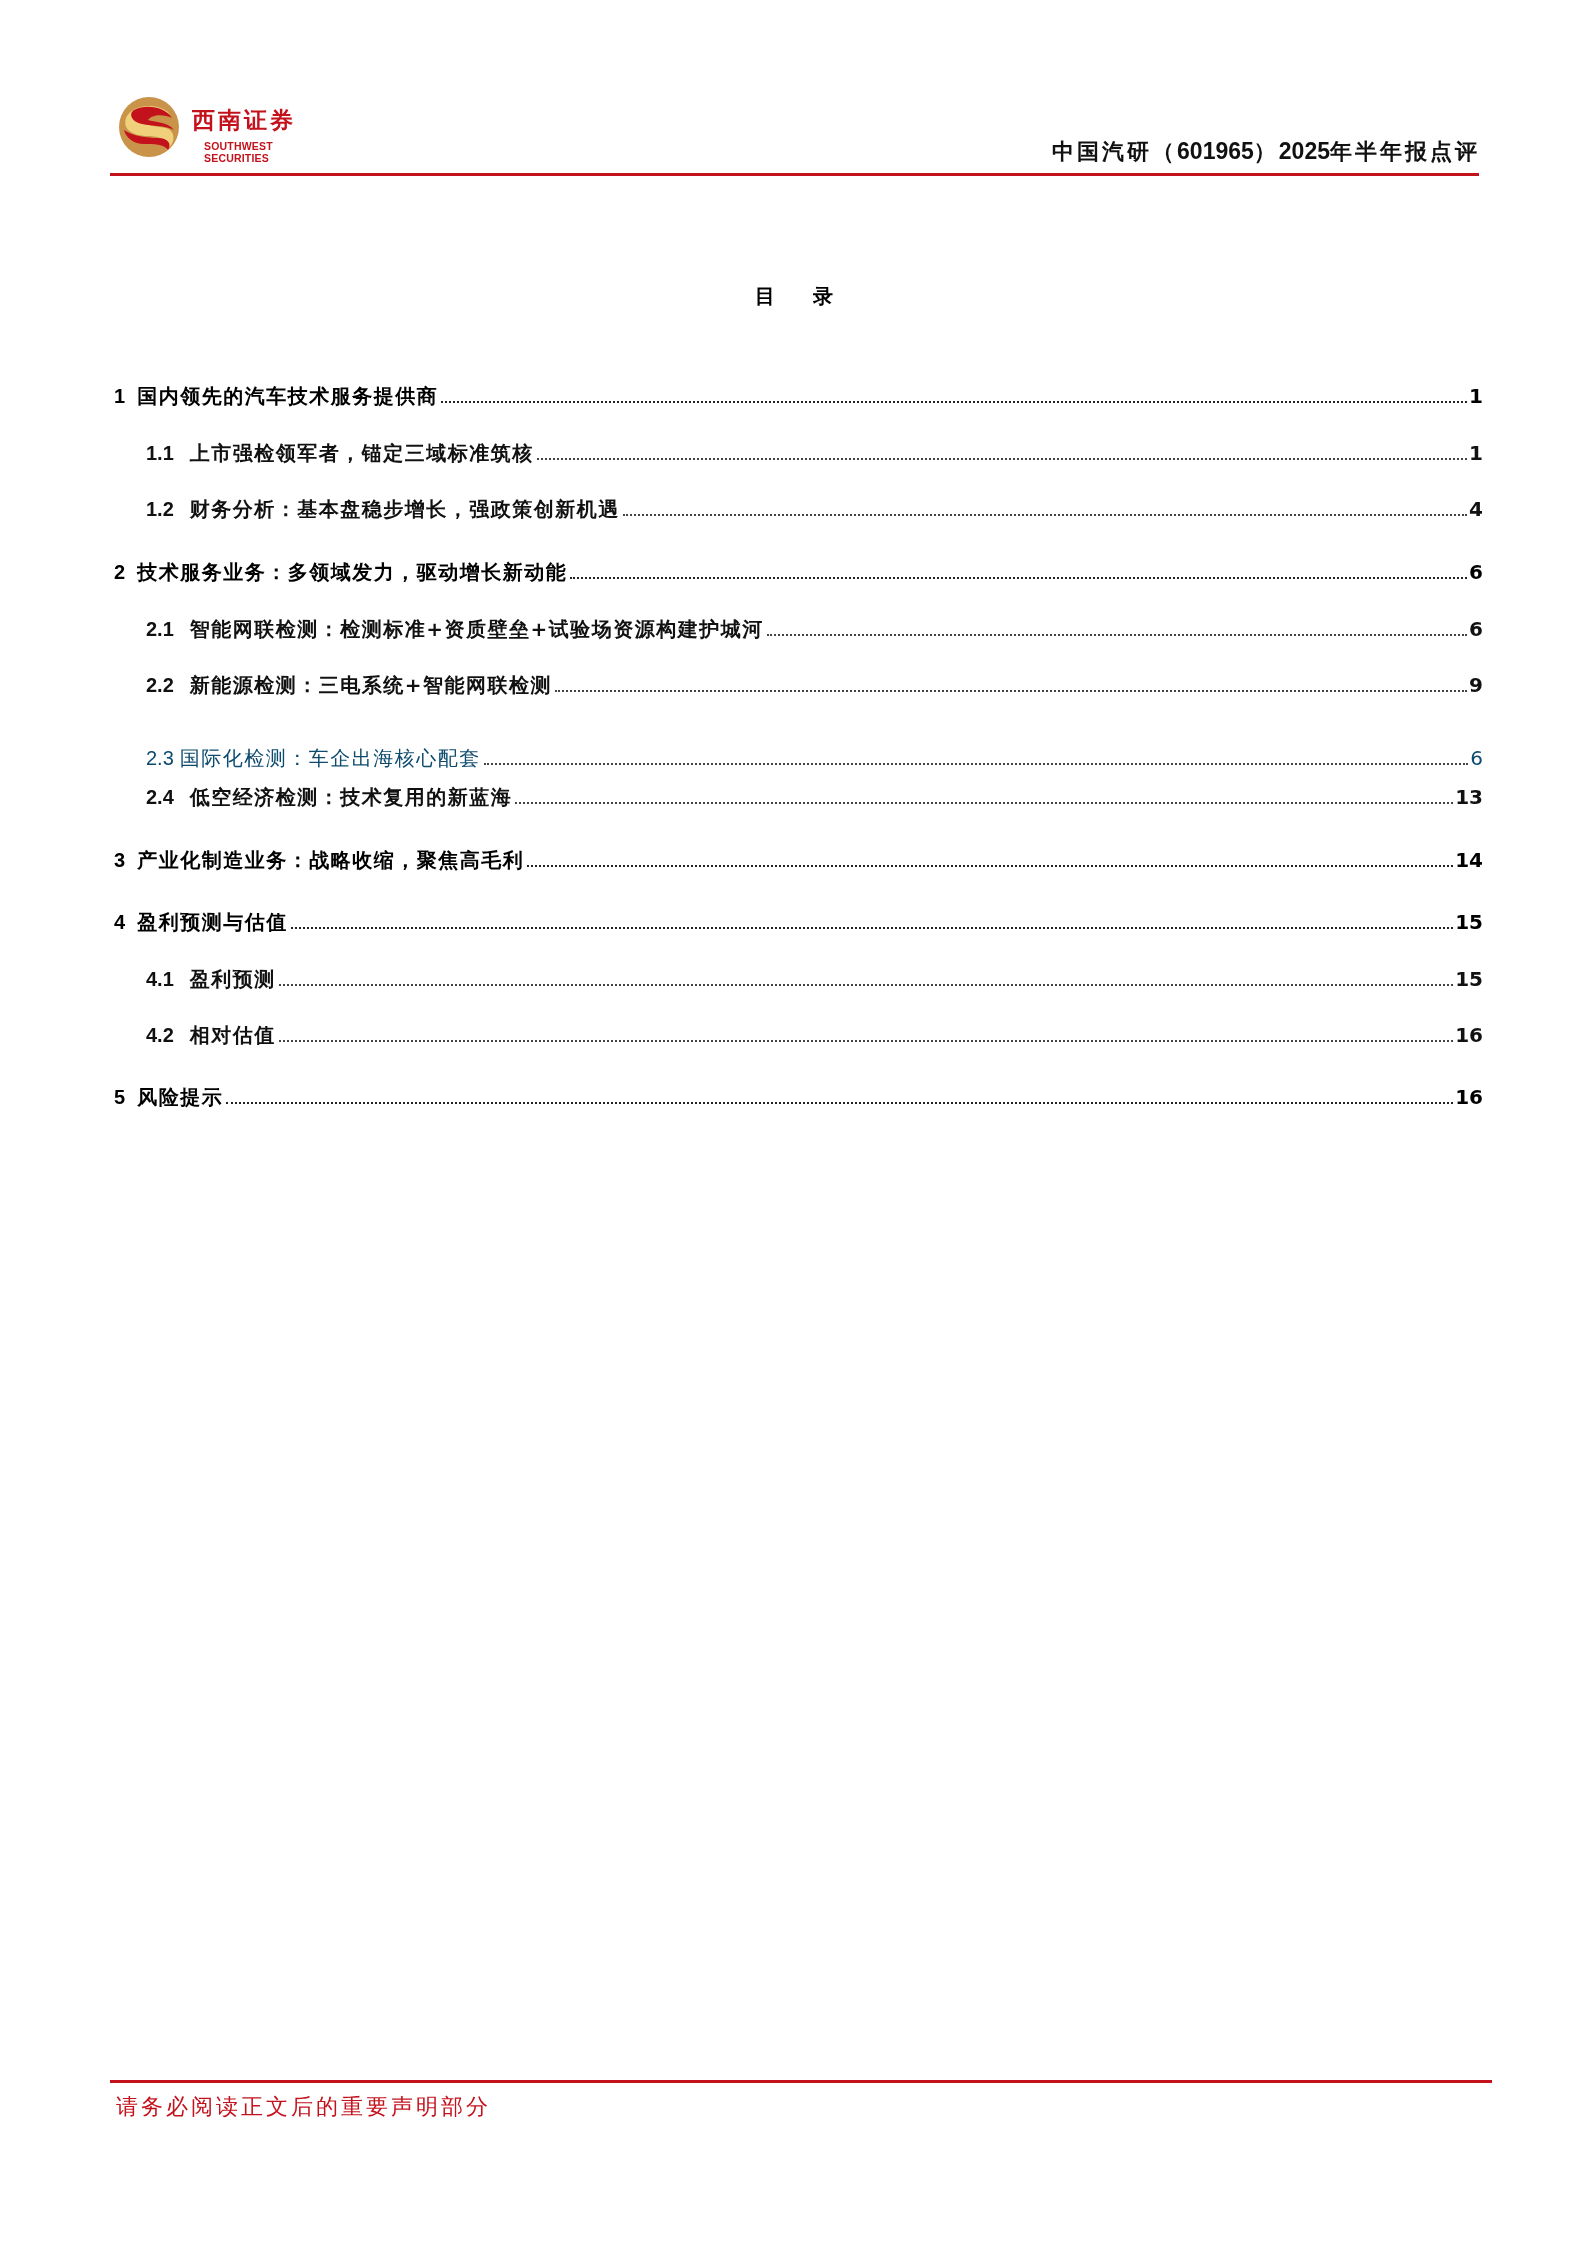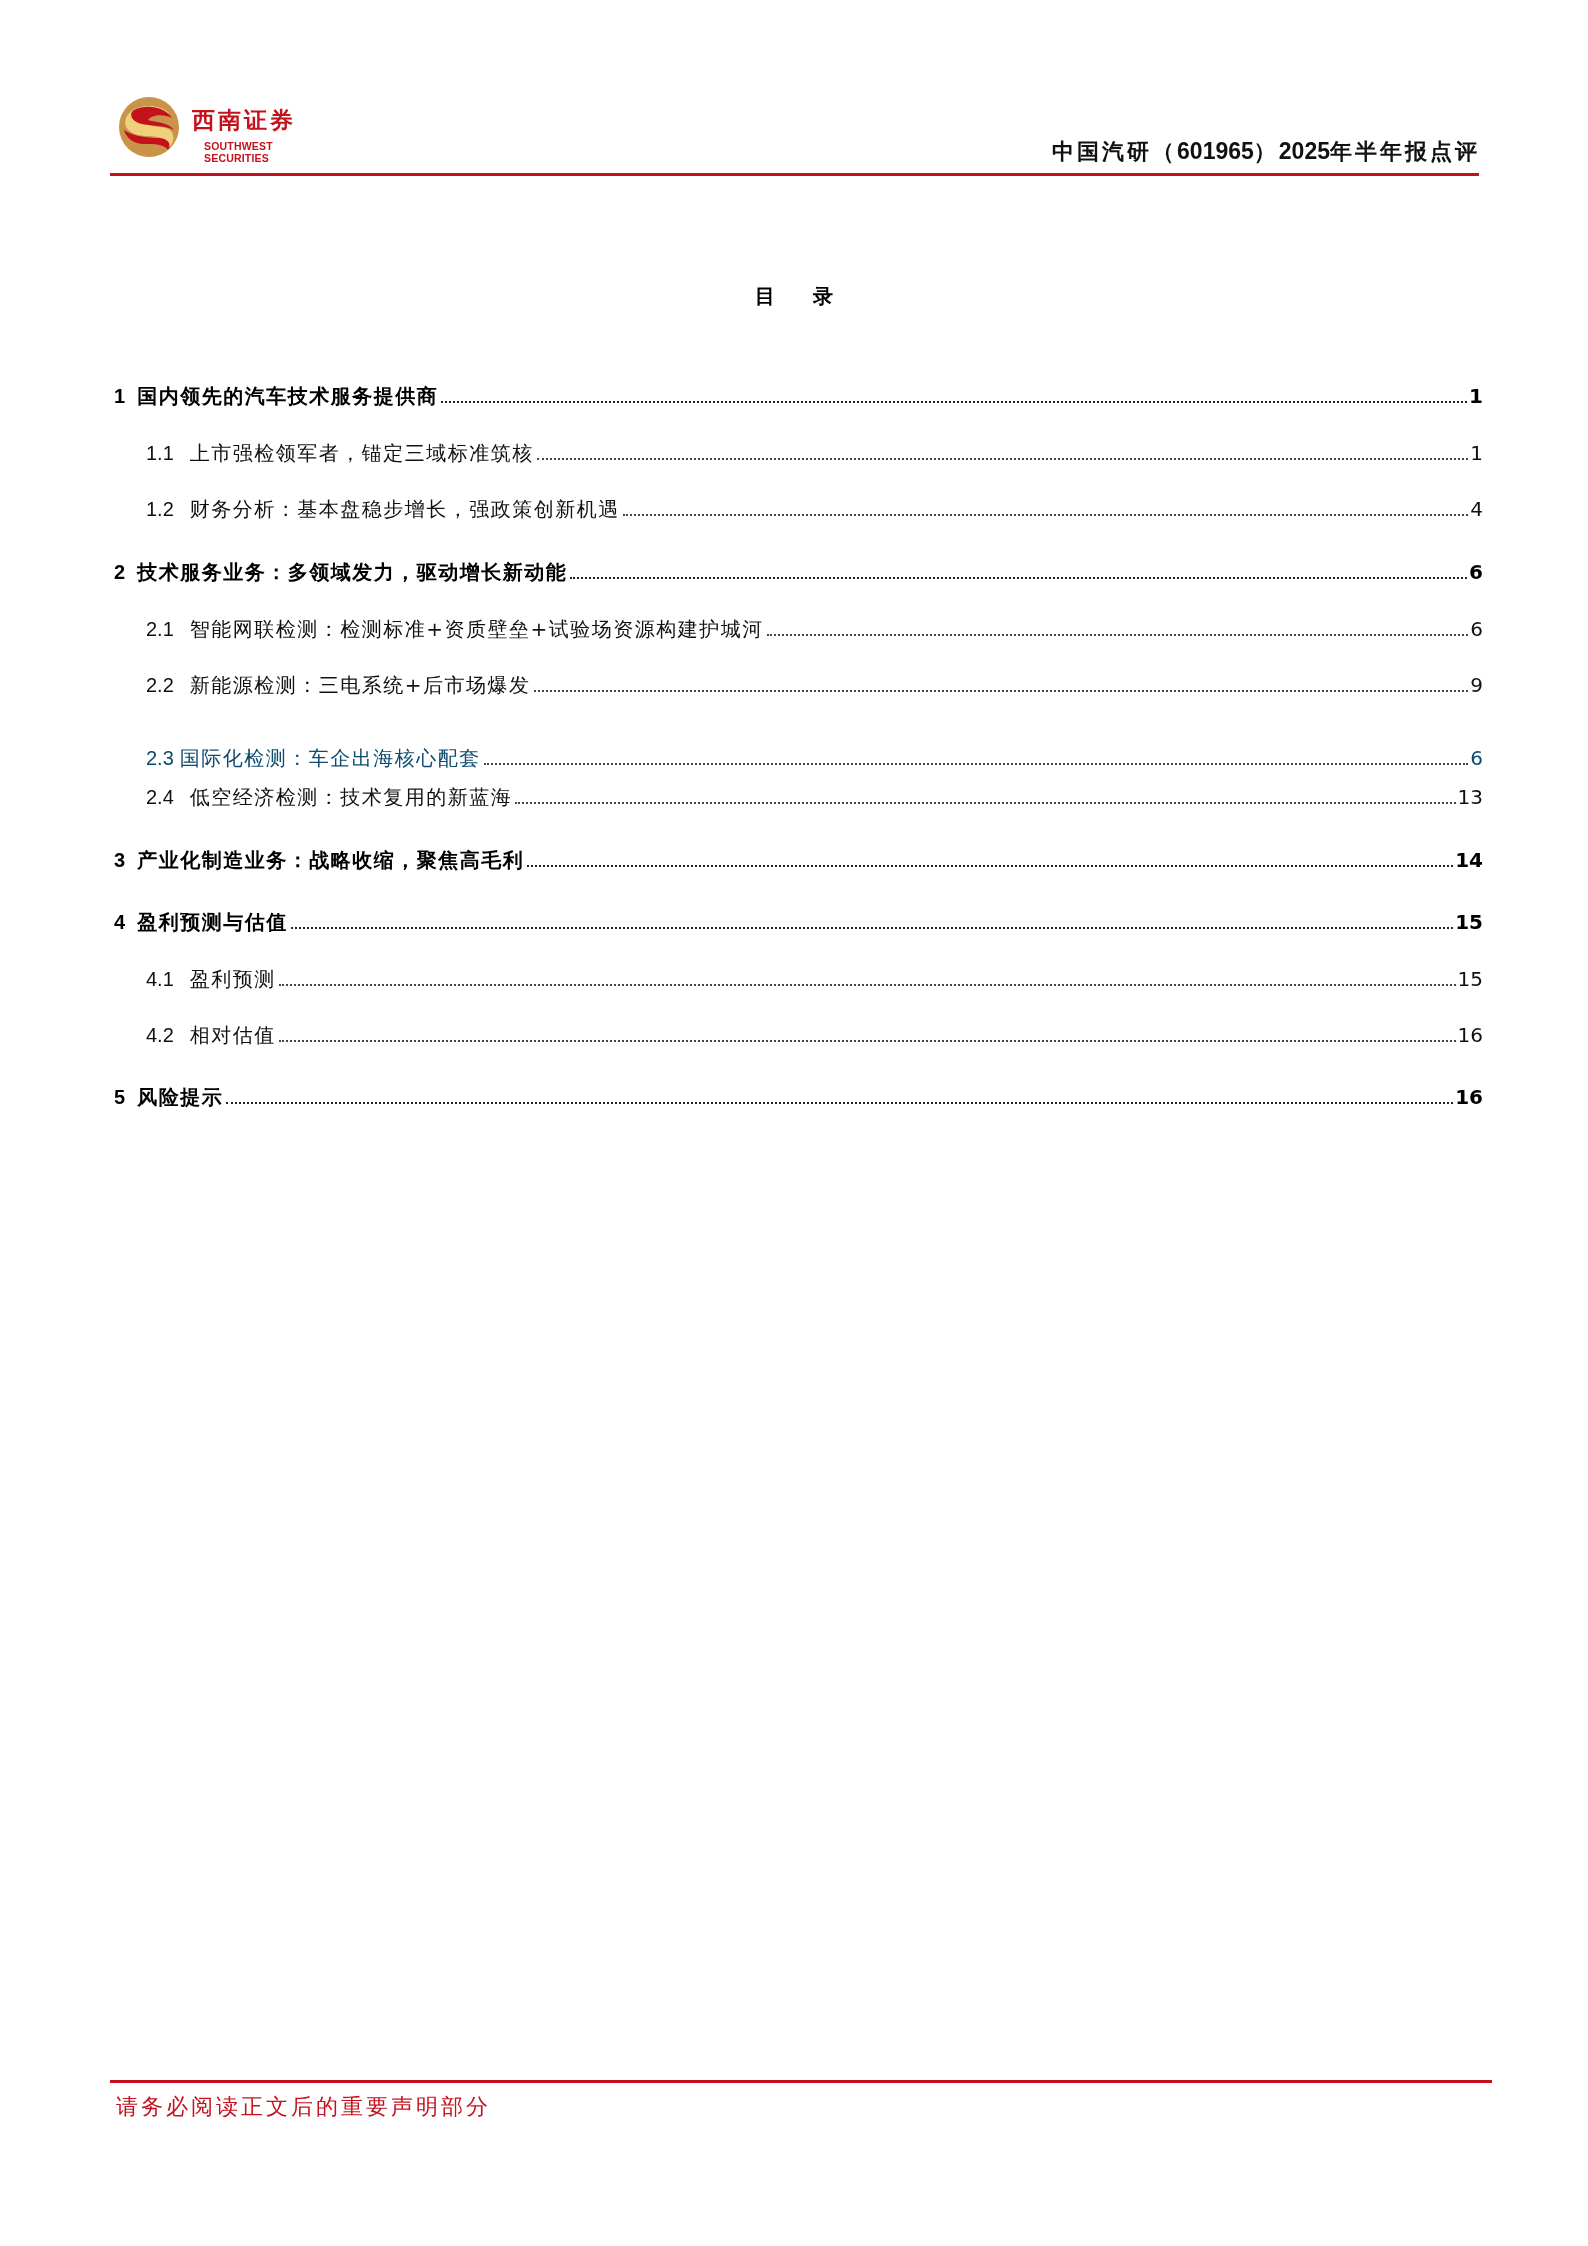--- a/index.html
+++ b/index.html
@@ -19,21 +19,21 @@
     .header-rule { position: absolute; left: 110px; top: 173px; width: 1369px; height: 3px; background: #c4121d; }
 
     .toc-title { position: absolute; left: 0; width: 1588px; top: 283px; text-align: center;
                  font-family: "DejaVu Serif", serif; font-size: 20px; font-weight: bold; letter-spacing: 38px;
                  text-indent: 38px; }
 
     .toc { position: absolute; left: 114px; top: 378px; width: 1369px; }
     .toc-row { position: absolute; left: 0; right: 0; height: 30px; display: flex; align-items: flex-end;
                font-size: 20px; line-height: 24px; white-space: nowrap; }
     .toc-row.l1 { font-weight: bold; padding-left: 0; }
-    .toc-row.l2 { padding-left: 32px; color: #111; font-weight: normal; letter-spacing: 1.5px; }
+    .toc-row.l2 { padding-left: 32px; color: #111; font-weight: bold; letter-spacing: 1.5px; }
     .toc-row.l2b { padding-left: 32px; color: #0c4a6e; font-weight: normal; letter-spacing: 1.5px; margin-top: 17px; }
     .toc-row.l1 .lbl { letter-spacing: 1.5px; }
     .toc-row .num { margin-right: 12px; font-family: "Liberation Sans", sans-serif; letter-spacing: 0; }
     .toc-row.l2 .num { margin-right: 16px; }
     .toc-row.l2b .num { margin-right: 6px; }
     .toc-row .leader { flex: 1; margin: 0 2px 5px 3px; height: 0; border-bottom: 2.5px dotted #222; }
     .toc-row.l2 .leader, .toc-row.l2b .leader { border-bottom: 2px dotted #444; }
     .toc-row .page { font-family: "DejaVu Sans", sans-serif; font-size: 20px; letter-spacing: 0; min-width: 10px; text-align: right; }
 
     .footer-rule { position: absolute; left: 110px; top: 2080px; width: 1382px; height: 3px; background: #c4121d; }
@@ -87,21 +87,21 @@
     <span class="page">6</span>
   </div>
   <div class="toc-row l2" style="top:233px">
     <span class="num">2.1</span>
     <span class="lbl">智能网联检测：检测标准+资质壁垒+试验场资源构建护城河</span>
     <span class="leader"></span>
     <span class="page">6</span>
   </div>
   <div class="toc-row l2" style="top:289px">
     <span class="num">2.2</span>
-    <span class="lbl">新能源检测：三电系统+后市场爆发</span>
+    <span class="lbl">新能源检测：三电系统+智能网联检测</span>
     <span class="leader"></span>
     <span class="page">9</span>
   </div>
   <div class="toc-row l2b" style="top:345px">
     <span class="num">2.3</span>
     <span class="lbl">国际化检测：车企出海核心配套</span>
     <span class="leader"></span>
     <span class="page">6</span>
   </div>
   <div class="toc-row l2" style="top:401px">

